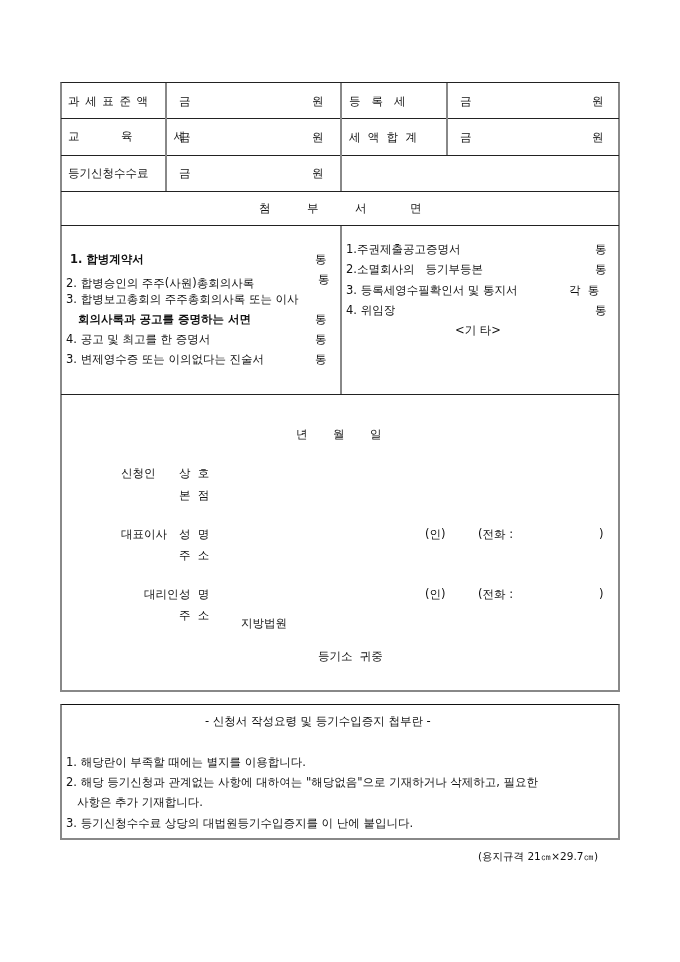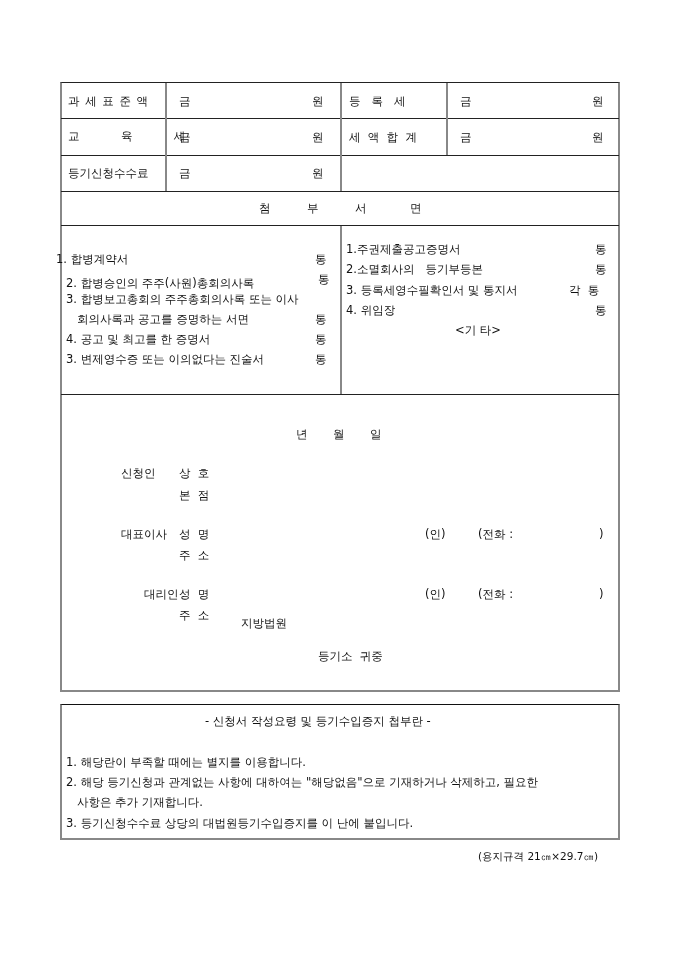--- a/index.html
+++ b/index.html
@@ -55,26 +55,26 @@
 
 <div class="cell-text" style="left:68px; top:166px;">등기신청수수료</div>
 <div class="cell-text" style="left:179px; top:166px;">금</div>
 <div class="cell-text" style="left:312px; top:166px;">원</div>
 
 <div class="cell-text" style="left:259px; top:201px;">첨</div>
 <div class="cell-text" style="left:307px; top:201px;">부</div>
 <div class="cell-text" style="left:355px; top:201px;">서</div>
 <div class="cell-text" style="left:410px; top:201px;">면</div>
 
-<div class="attach-line" style="left:56px; top:252px;">1. 합병계약서</div>
+<div class="attach-line" style="left:70px; top:252px;font-weight:bold;">1. 합병계약서</div>
 <div class="tong" style="left:315px; top:252px;">통</div>
 <div class="attach-line" style="left:66px; top:276px;">2. 합병승인의 주주(사원)총회의사록</div>
 <div class="tong" style="left:318px; top:272px;">통</div>
 <div class="attach-line" style="left:66px; top:292px;">3. 합병보고총회의 주주총회의사록 또는 이사</div>
-<div class="attach-line" style="left:66px; top:312px; white-space:pre;">   회의사록과 공고를 증명하는 서면</div>
+<div class="attach-line" style="left:66px; top:312px; white-space:pre;font-weight:bold;">   회의사록과 공고를 증명하는 서면</div>
 <div class="tong" style="left:315px; top:312px;">통</div>
 <div class="attach-line" style="left:66px; top:332px;">4. 공고 및 최고를 한 증명서</div>
 <div class="tong" style="left:315px; top:332px;">통</div>
 <div class="attach-line" style="left:66px; top:352px;">3. 변제영수증 또는 이의없다는 진술서</div>
 <div class="tong" style="left:315px; top:352px;">통</div>
 
 <div class="attach-line" style="left:346px; top:242px;">1.주권제출공고증명서</div>
 <div class="tong" style="left:595px; top:242px;">통</div>
 <div class="attach-line" style="left:346px; top:262px; white-space:pre;">2.소멸회사의   등기부등본</div>
 <div class="tong" style="left:595px; top:262px;">통</div>

